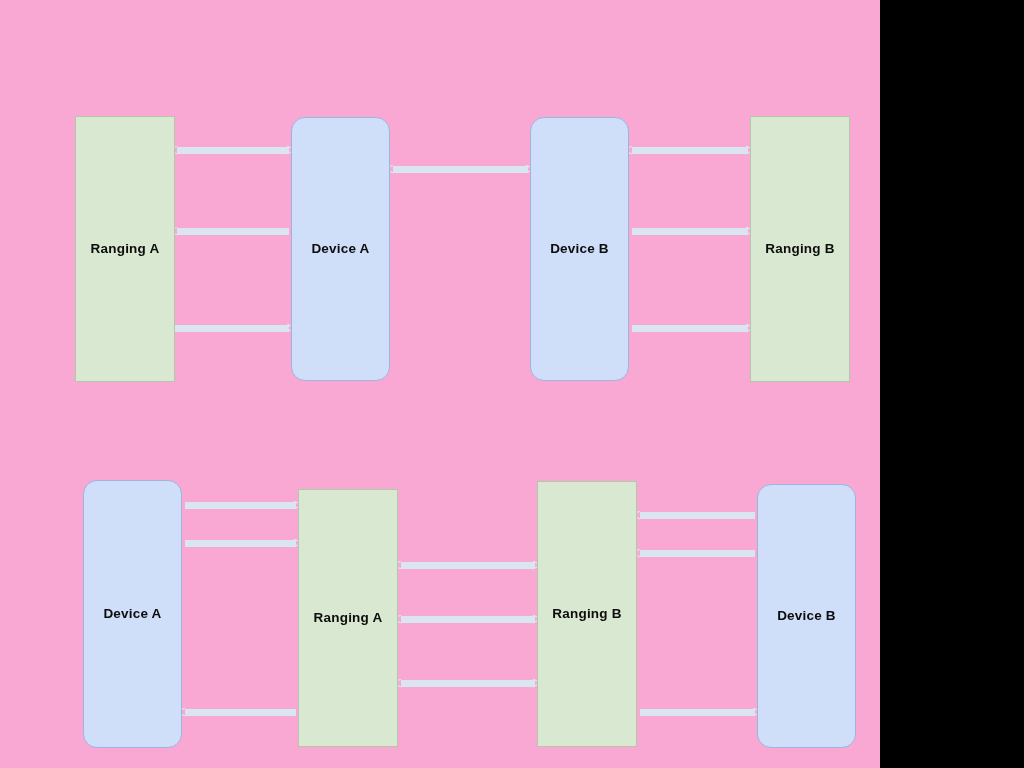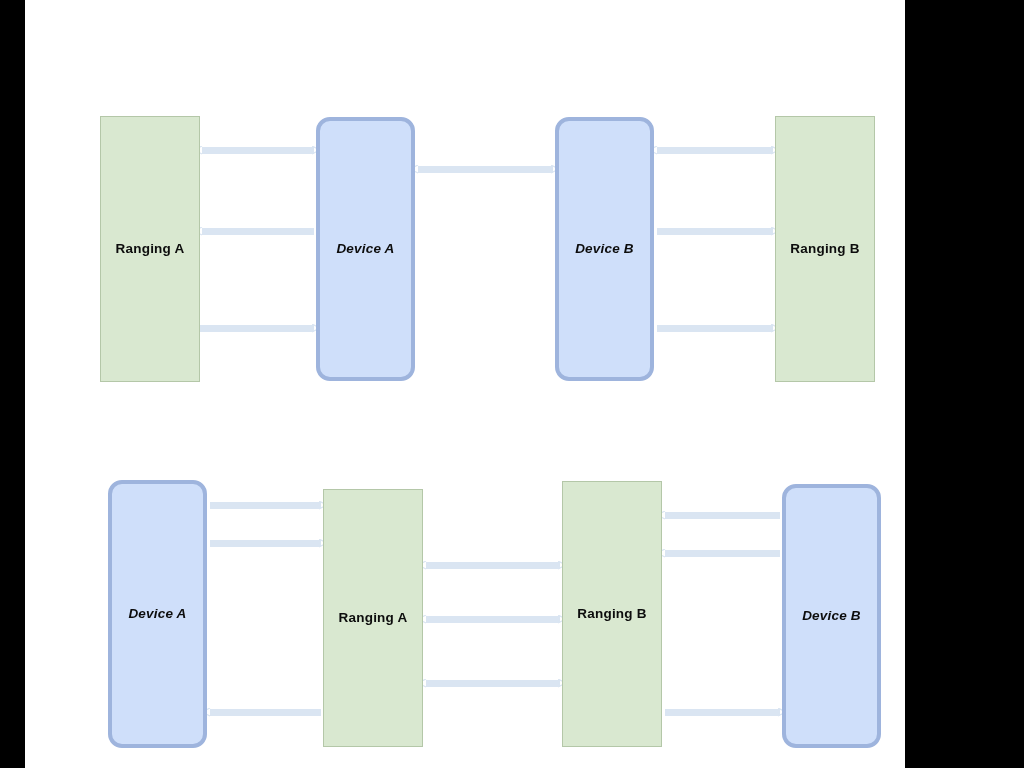--- a/index.html
+++ b/index.html
@@ -10,44 +10,42 @@
   body {
     width: 1024px;
     height: 768px;
     overflow: hidden;
     font-family: "Liberation Sans", sans-serif;
   }
   #canvas {
     position: relative;
     width: 880px;
     height: 768px;
-    background: #ffffff;
-    margin-left: 25px;
+    background: #f9a8d4;
   }
   .node {
     position: absolute;
     display: flex;
     align-items: center;
     justify-content: center;
     box-sizing: border-box;
     font-family: "Liberation Sans", sans-serif;
     font-weight: bold;
     font-size: 13.5px;
     color: #0d0d0d;
     letter-spacing: 0.2px;
     text-align: center;
     line-height: 1.2;
   }
   .node-rect {
     border: 1px solid #b4c7a8;
   }
   .node-rounded {
-    border: 4px solid #d946ef;
+    border: 1px solid #d946ef;
     border-radius: 14px;
-    font-style: italic;
   }
   .edge-layer {
     position: absolute;
     left: 0;
     top: 0;
     width: 1024px;
     height: 768px;
     pointer-events: none;
   }
 </style>

